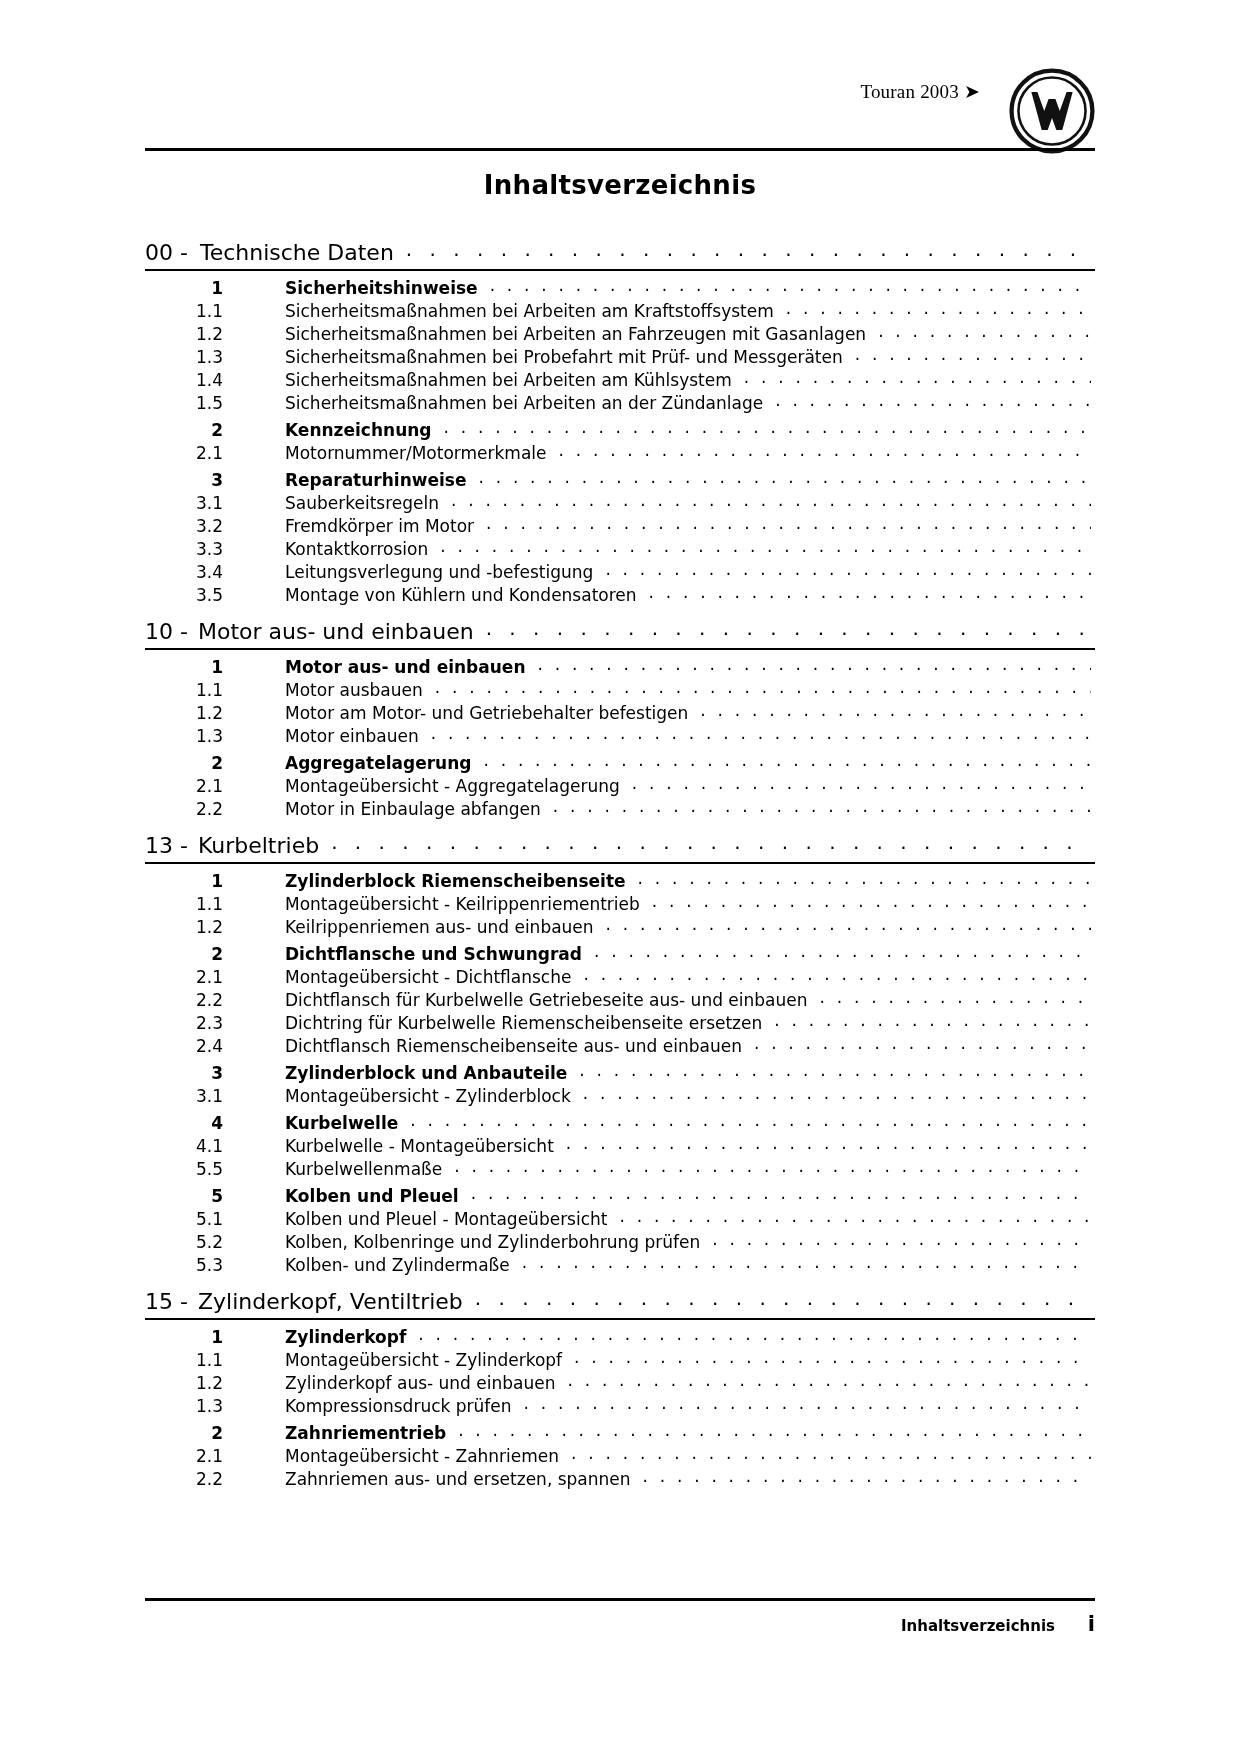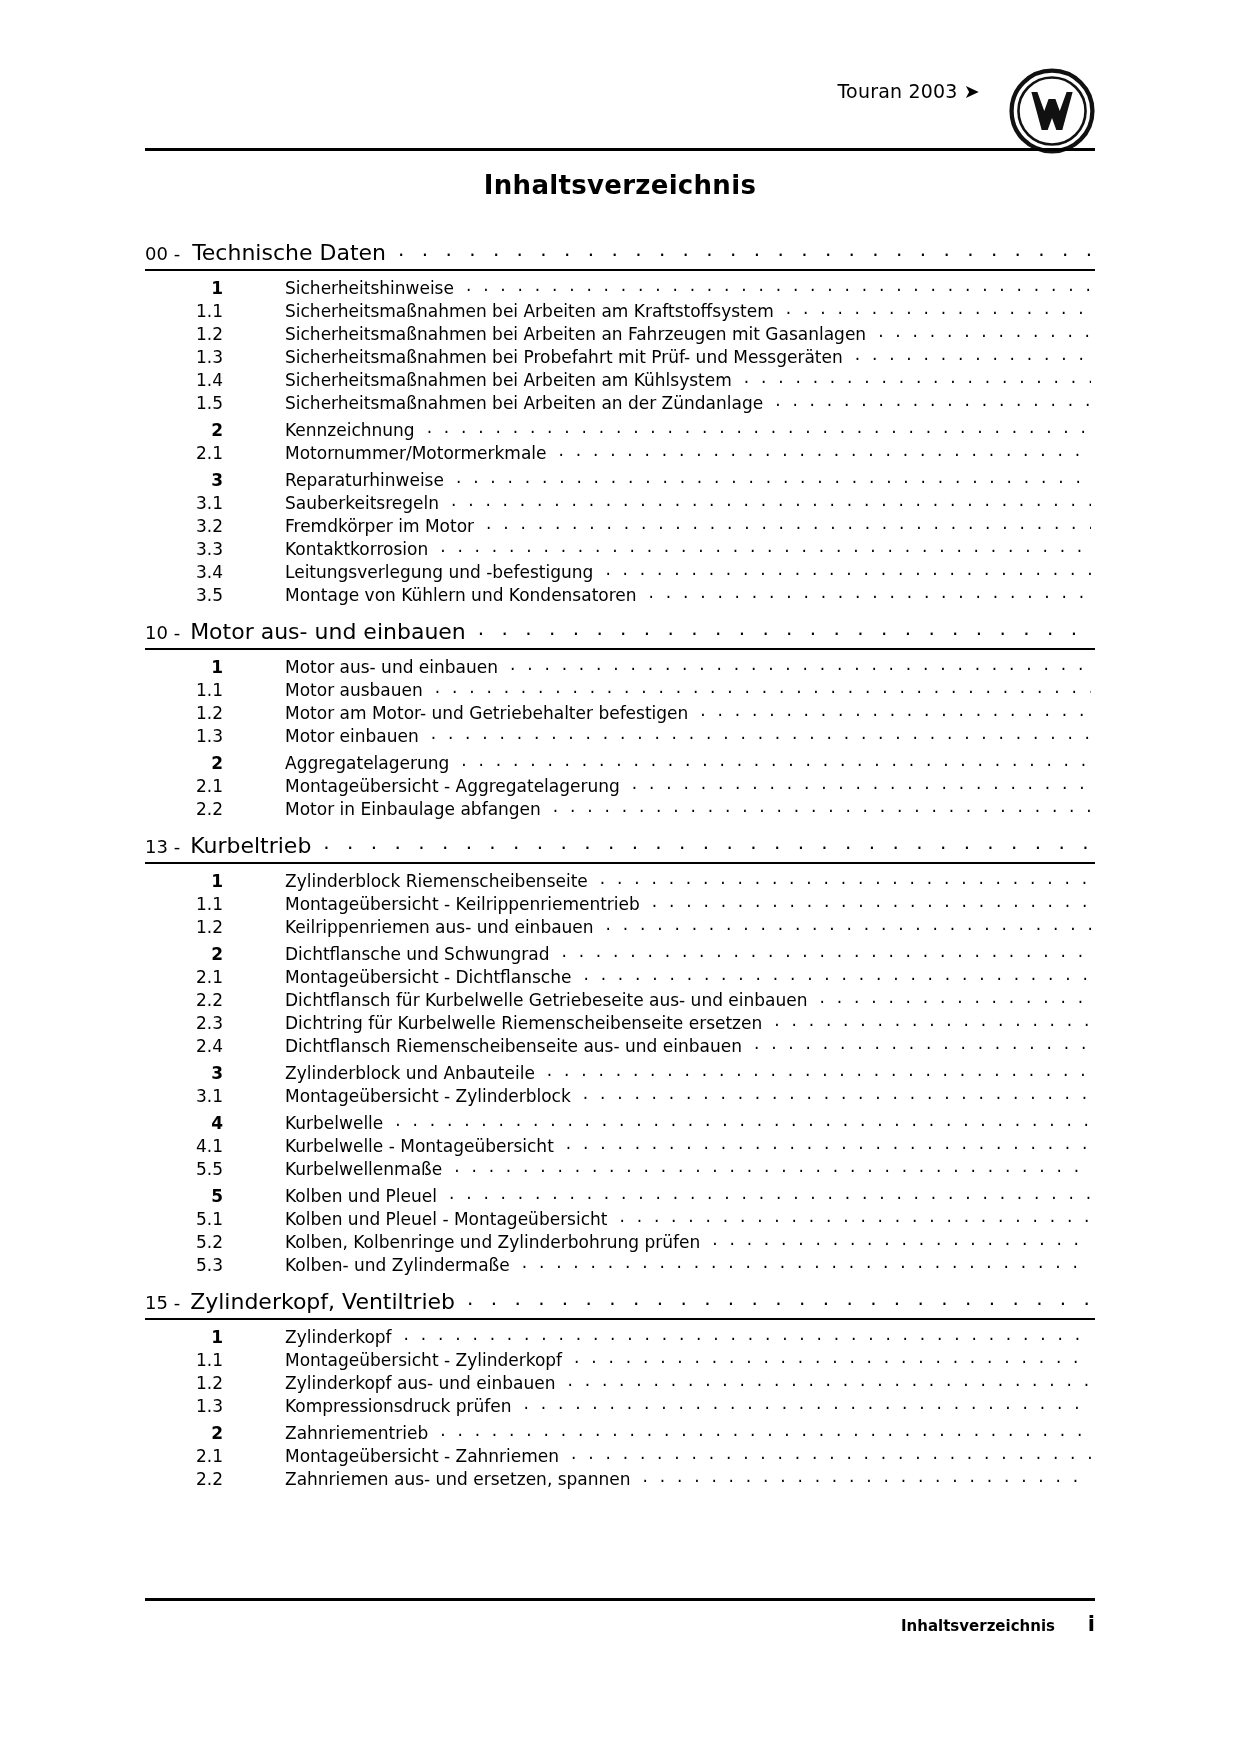--- a/index.html
+++ b/index.html
@@ -32,20 +32,21 @@
     width: 950px;
   }
   .header-text {
     text-align: right;
     padding-right: 115px;
   }
   .header-line1 {
     font-size: 19px;
     letter-spacing: 0.2px;
     margin-bottom: 9px;
+    font-family: Liberation Serif, serif;
   }
   .header-line2 {
     font-size: 19px;
     letter-spacing: 0.2px;
   }
   .vw-logo {
     position: absolute;
     right: 0px;
     top: -12px;
     width: 86px;
@@ -85,21 +86,21 @@
     align-items: baseline;
     width: 100%;
   }
 
   
   .grp {
     margin-top: 14px;
     margin-bottom: 4px;
   }
   .grp .num {
-    font-size: 18px;
+    font-size: 22px;
     white-space: nowrap;
   }
   .grp .label {
     font-size: 22px;
     padding-left: 0px;
     white-space: nowrap;
   }
   .grp .page {
     font-size: 22px;
     font-weight: normal;
@@ -119,21 +120,21 @@
     margin-top: 7px;
   }
   .lvl1 .num {
     font-size: 17px;
     font-weight: bold;
     width: 40px;
     margin-left: 38px;
   }
   .lvl1 .label {
     font-size: 17px;
-    font-weight: normal;
+    font-weight: bold;
     white-space: nowrap;
     text-align: right;
   }
   .lvl1 .page {
     font-size: 17px;
     font-weight: bold;
   }
 
   
   .lvl2 {

